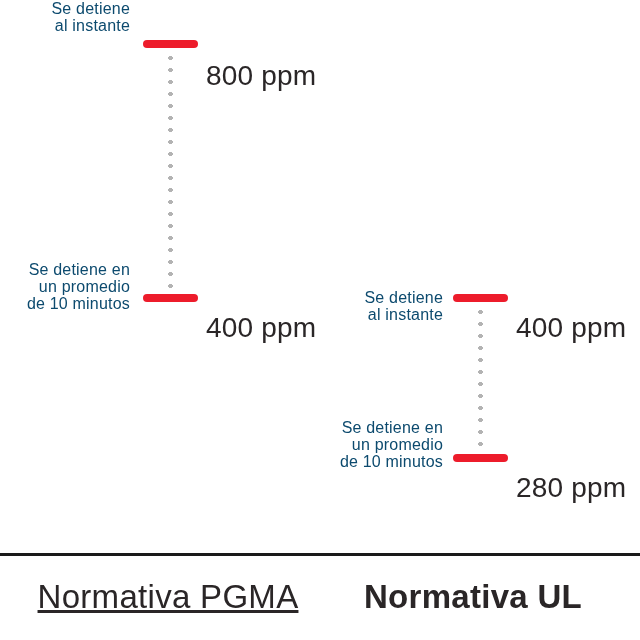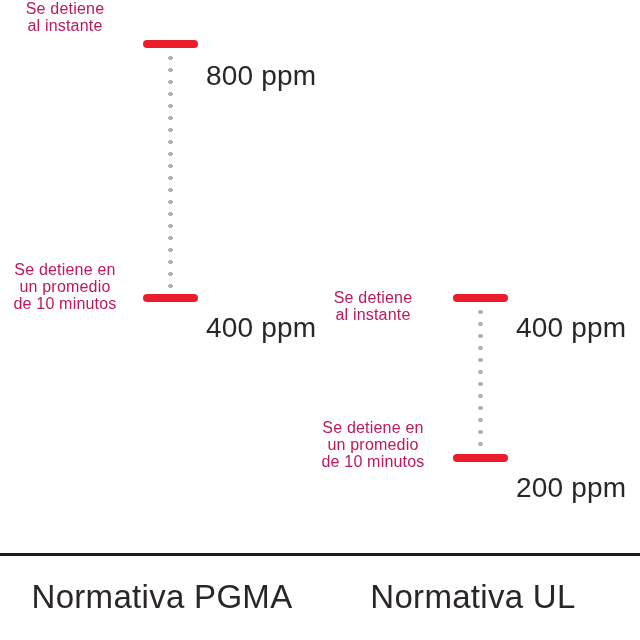--- a/index.html
+++ b/index.html
@@ -12,22 +12,22 @@
     color: #2a2627;
   }
   .canvas { position: absolute; inset: 0; }
 
   
   .mlabel {
     position: absolute;
     font-size: 16px;
     line-height: 17px;
     letter-spacing: 0.2px;
-    text-align: center;
-    color: #be185d;
+    text-align: right;
+    color: #0c4a6e;
   }
 
   
   .bar {
     position: absolute;
     width: 55px; height: 8px;
     border-radius: 4px;
     background: #ED1C2B;
   }
 
@@ -80,22 +80,22 @@
   .axis-label {
     position: absolute;
     top: 580px;
     font-size: 33px;
     line-height: 33px;
     letter-spacing: 0.3px;
     text-align: center;
     color: #2a2627;
     white-space: nowrap;
   }
-  .axis-pgma { left: 22px;  width: 280px; }
-  .axis-ul   { left: 353px; width: 240px; }
+  .axis-pgma { left: 28px;  width: 280px; text-decoration: underline; }
+  .axis-ul   { left: 353px; width: 240px; font-weight: bold; }
 </style>
 </head>
 <body>
 
 <div class="canvas">
 
   <div>
 
     <div class="mlabel m1-label">
       <div>Se detiene</div>
@@ -125,20 +125,20 @@
     <div class="value m3-value">400 ppm</div>
 
     <div class="dots d2"></div>
 
     <div class="mlabel m4-label">
       <div>Se detiene en</div>
       <div>un promedio</div>
       <div>de 10 minutos</div>
     </div>
     <div class="bar m4-bar"></div>
-    <div class="value m4-value">200 ppm</div>
+    <div class="value m4-value">280 ppm</div>
   </div>
 
   <div class="divider"></div>
   <div class="axis-label axis-pgma">Normativa PGMA</div>
   <div class="axis-label axis-ul">Normativa UL</div>
 
 </div>
 
 </body></html>

